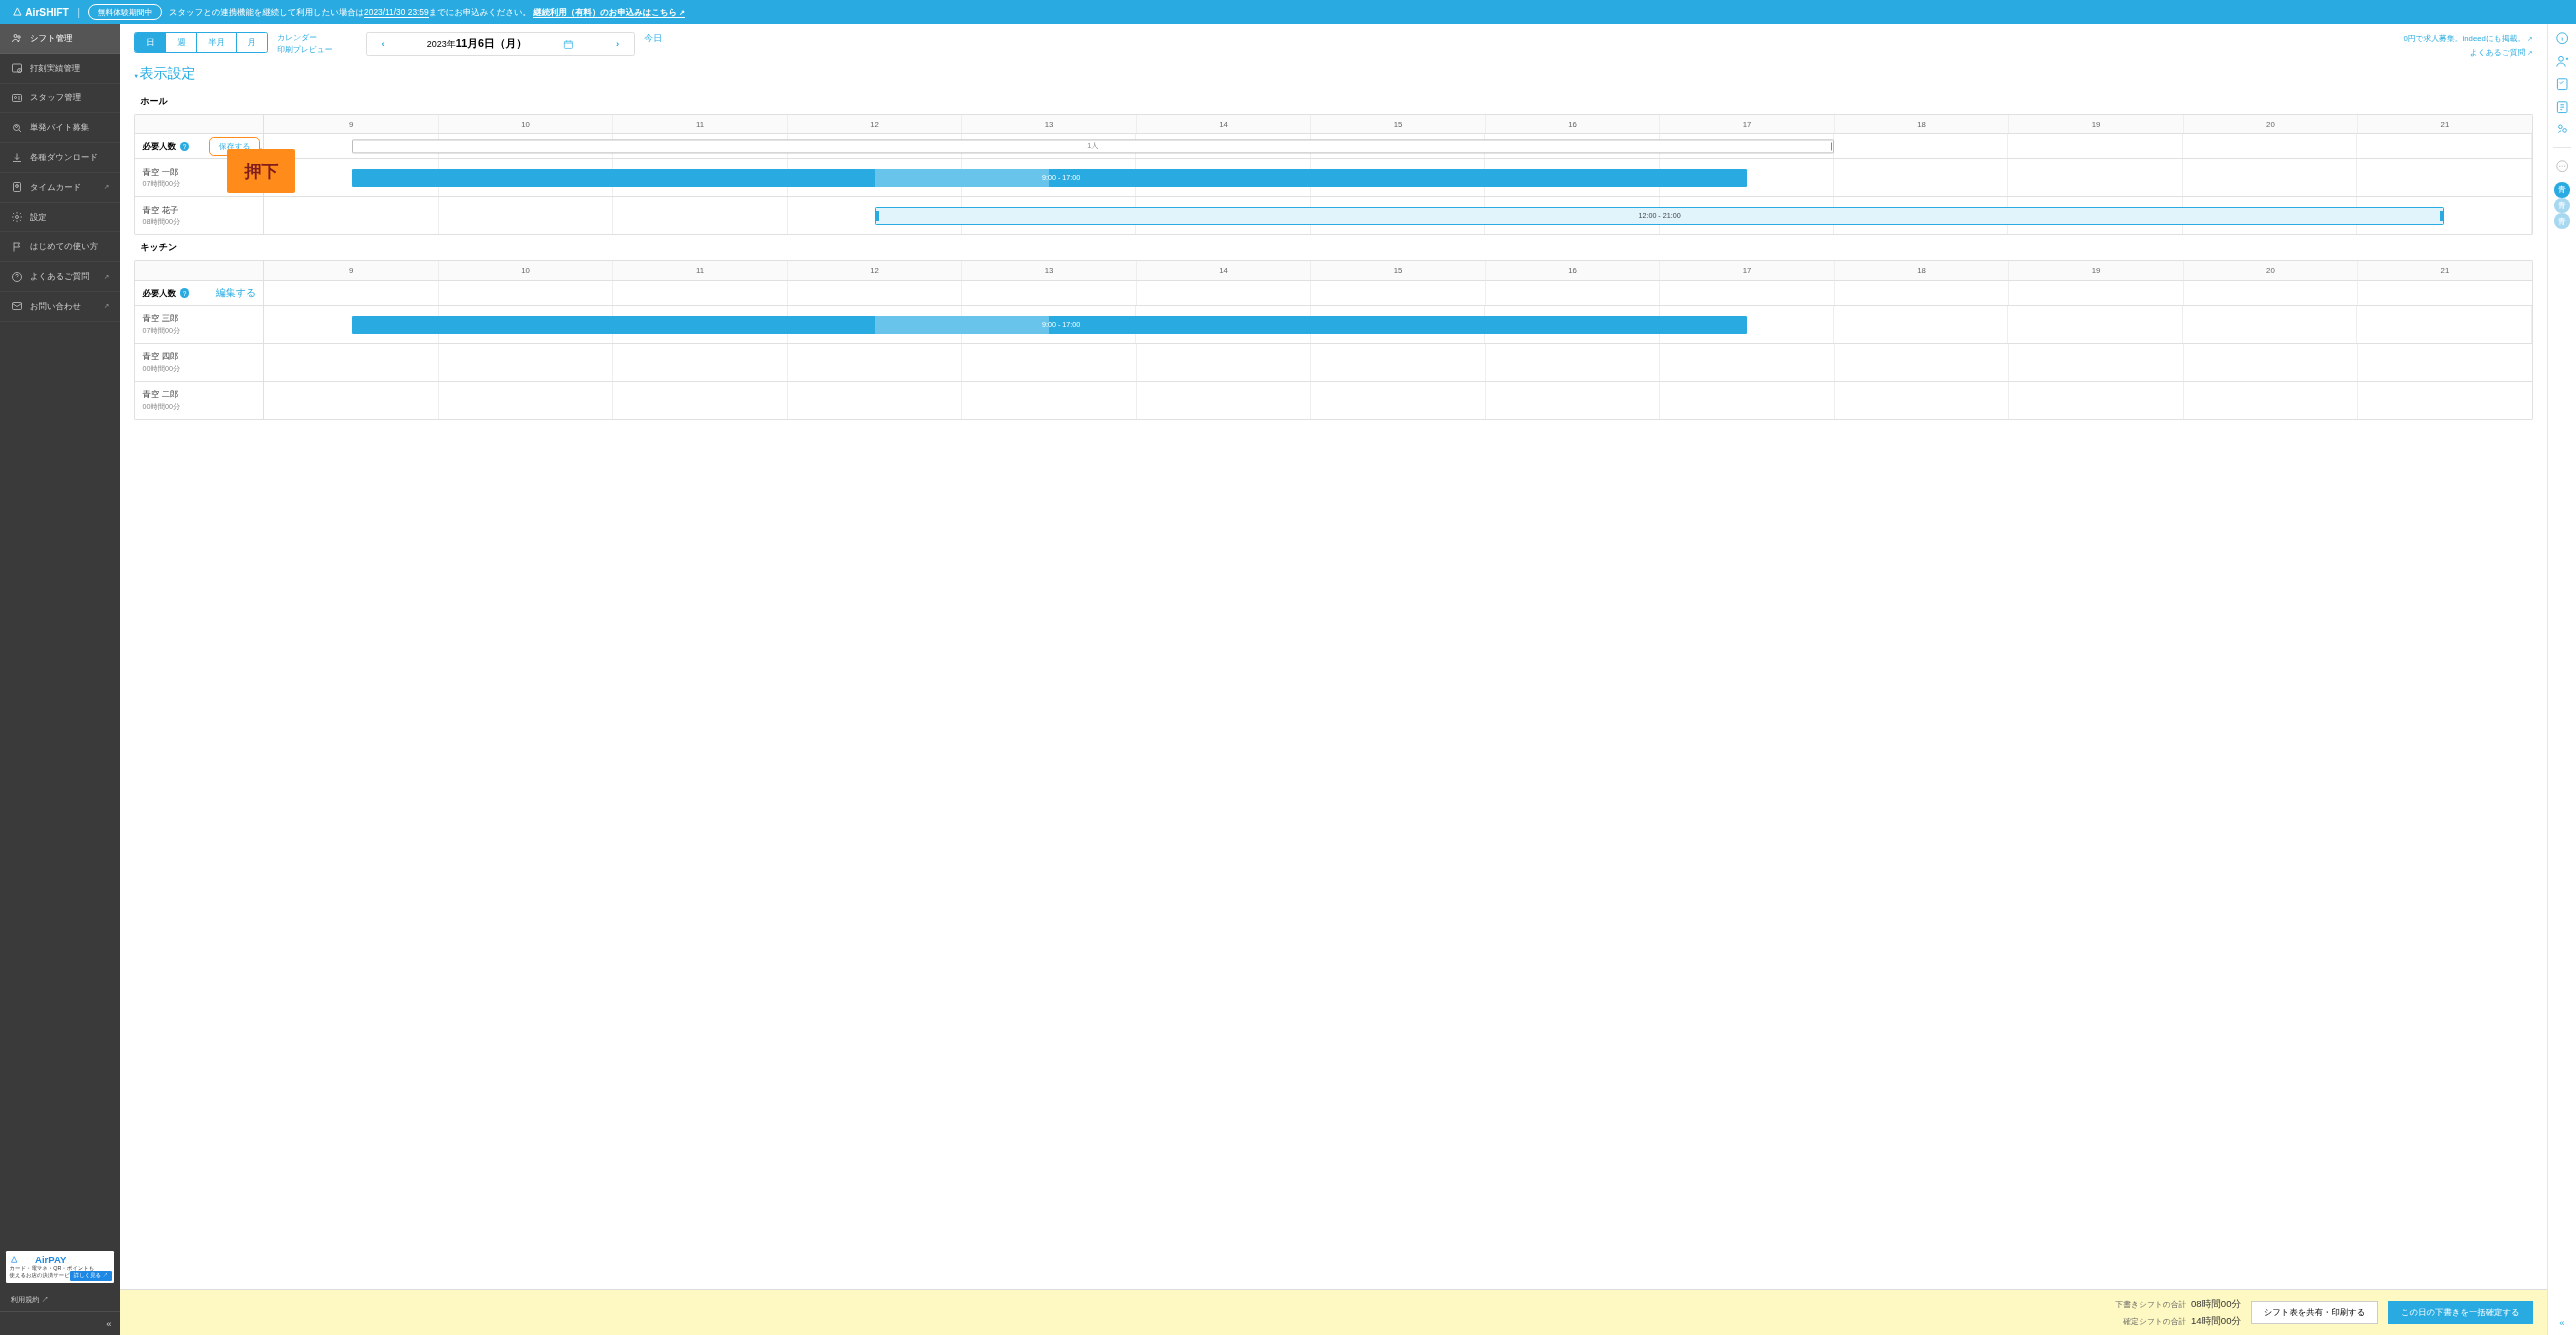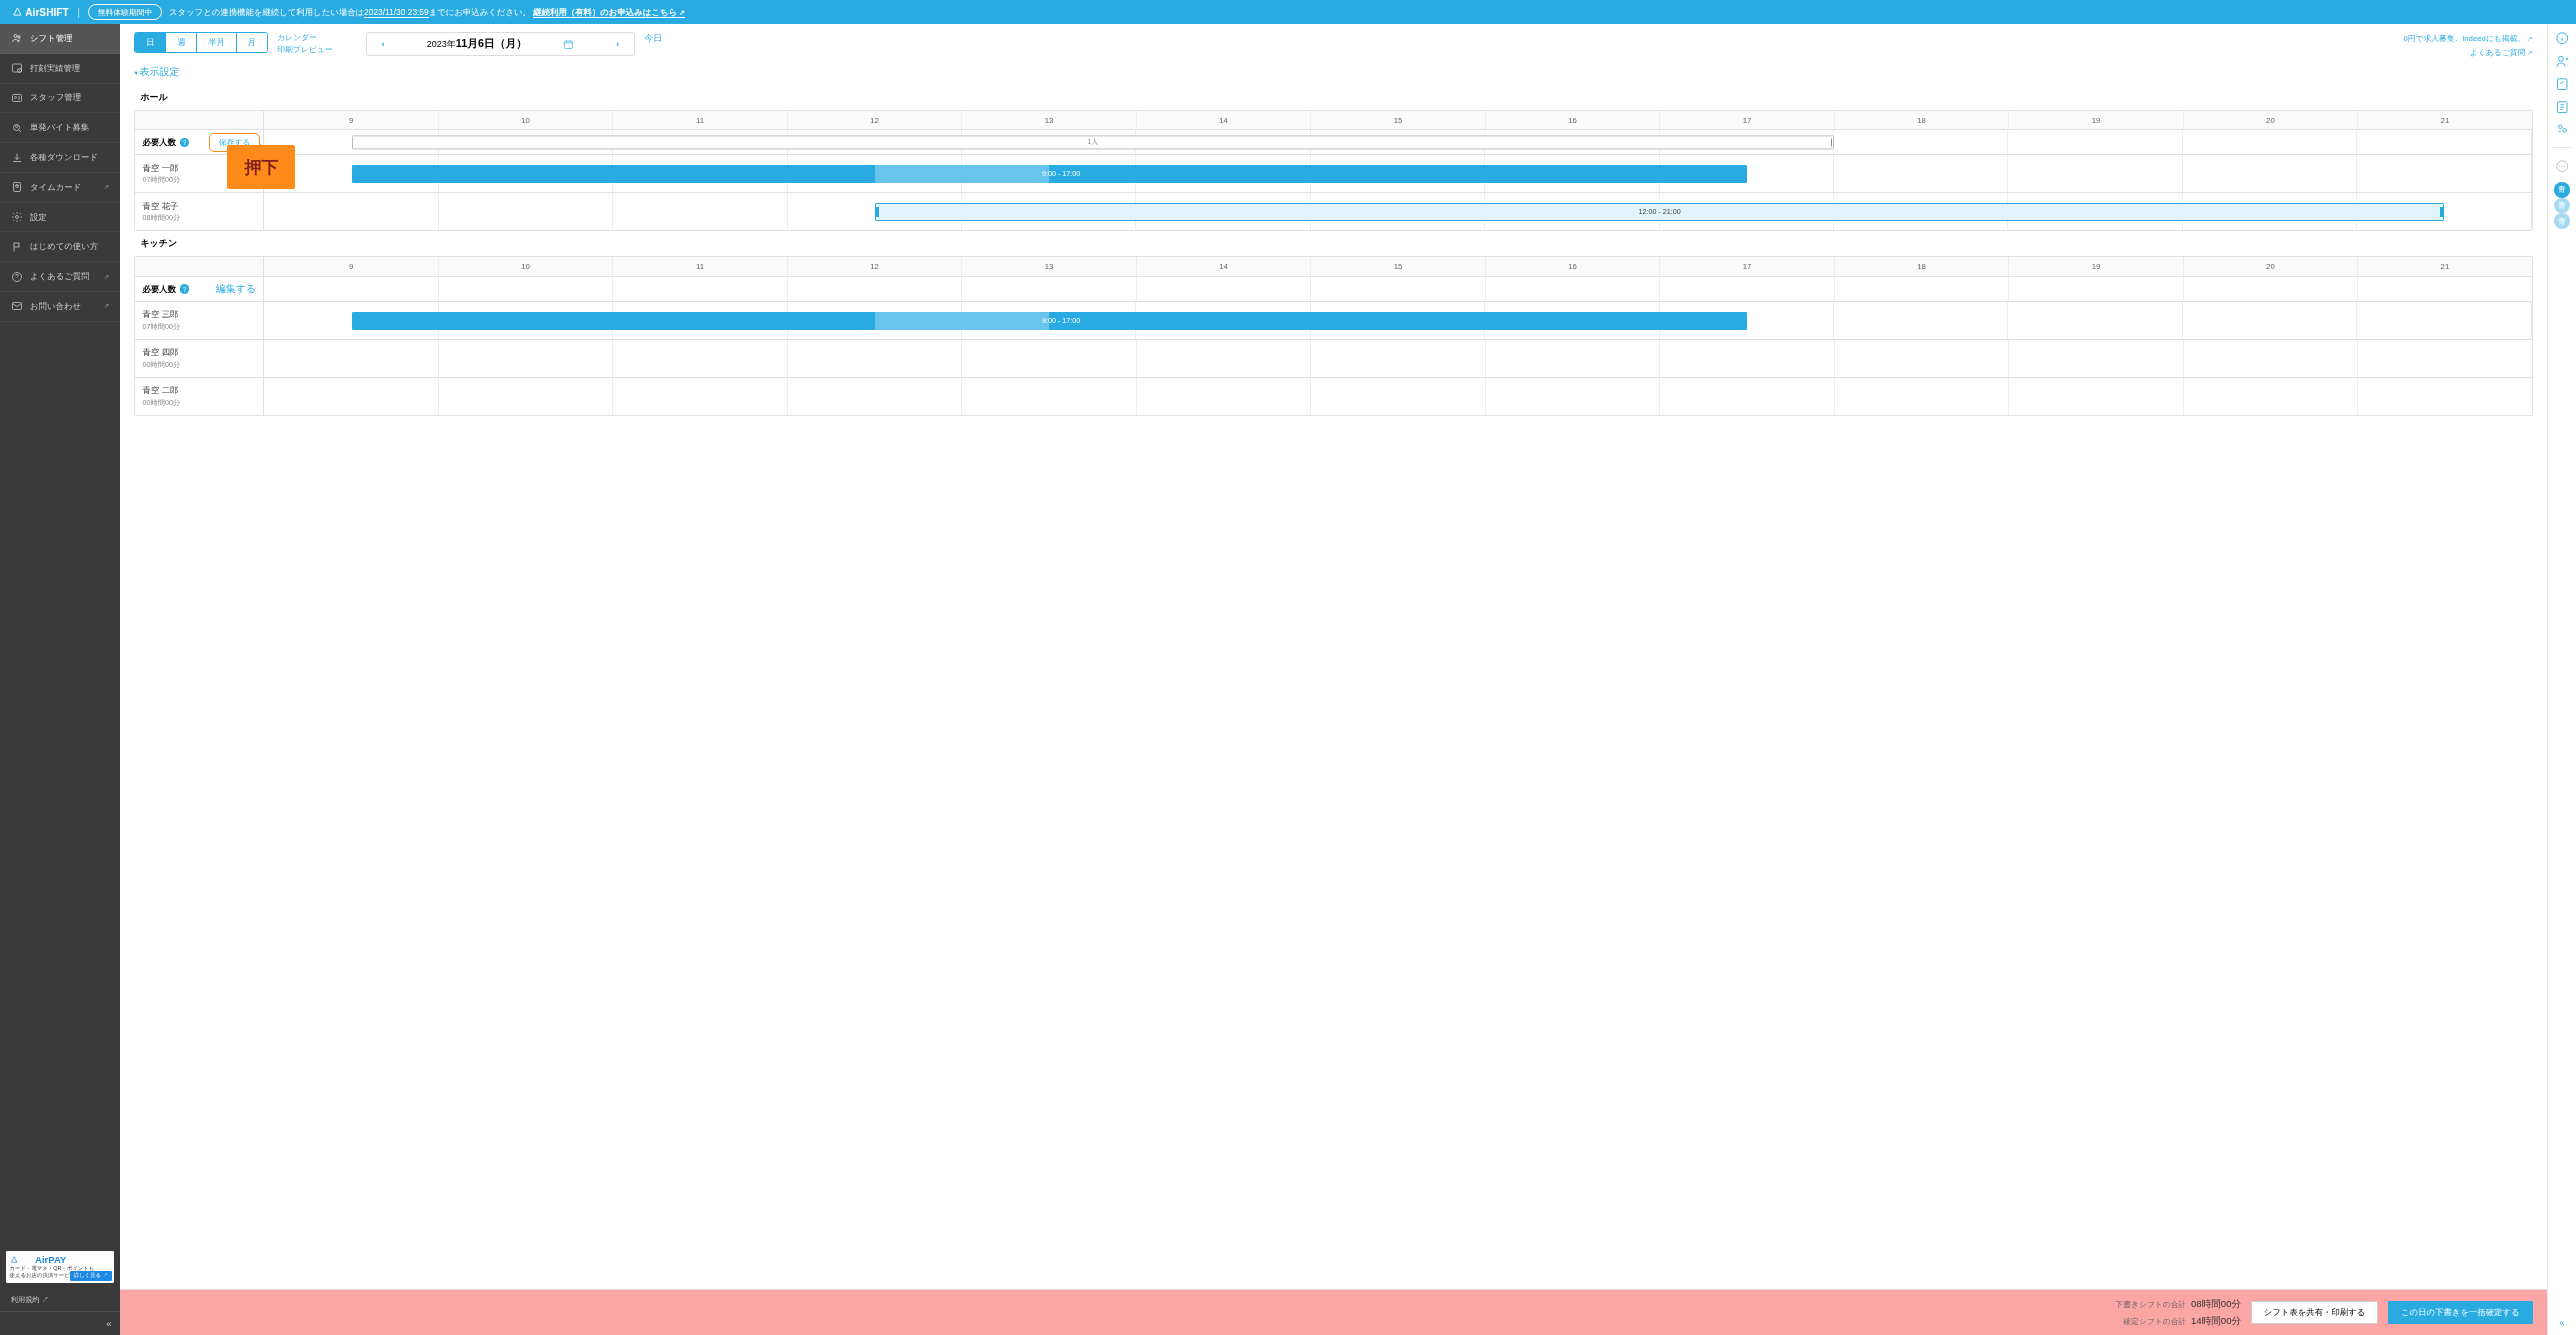--- a/index.html
+++ b/index.html
@@ -44,21 +44,21 @@
 .cal-links div { cursor: pointer; }
 .date-nav { margin-left: 24px; display: flex; align-items: center; border: 0.6px solid #ddd; border-radius: 2.4px; padding: 3.6px 8.4px; gap: 36px; }
 .date-arrow { color: #29abe2; font-size: 9.6px; cursor: pointer; font-weight: bold; padding: 0 6px; }
 .date-text { font-size: 9px; }
 .date-text strong { font-size: 10.8px; }
 .cal-icon { color: #29abe2; }
 .today { color: #29abe2; font-size: 9px; cursor: pointer; }
 .tb-right { margin-left: auto; text-align: right; color: #29abe2; font-size: 7.8px; line-height: 1.7; }
 .tb-right div::after { content: " ↗"; font-size: 6.6px; }
 
-.disp-row { padding: 2.4px 14.4px 6px; color: #29abe2; font-size: 10px; cursor: pointer; }
+.disp-row { padding: 2.4px 14.4px 6px; color: #29abe2; font-size: 14px; cursor: pointer; }
 .disp-row::before { content: "▾ "; font-size: 6.6px; }
 
 .scroll-area { flex: 1; overflow: auto; padding: 0 14.4px; }
 
 
 .section-title { font-weight: 600; font-size: 9px; padding: 6px 6px; }
 .grid-wrap { border: 0.6px solid #e0e0e0; border-radius: 1.2px; }
 .time-head { display: flex; border-bottom: 0.6px solid #e0e0e0; background: #fafafa; }
 .row { display: flex; border-bottom: 0.6px solid #e0e0e0; }
 .row:last-child { border-bottom: none; }
@@ -86,21 +86,21 @@
 .bar-light .handle.l { left: 0.6px; } .bar-light .handle.r { right: 0.6px; }
 .bar-req { background: #fff; border: 0.6px solid #bbb; color: #888; height: 13.2px; font-size: 7.2px; }
 .bar-req .handle-r { width: 1.8px; height: 8.4px; background: #888; position: absolute; right: 0.6px; }
 .break-seg { position: absolute; top: 0; bottom: 0; background: rgba(255,255,255,0.3); }
 
 
 .anno { position: absolute; left: 65px; top: 60px; background: #ff8c1a; color: #7f1d1d; font-size: 17px; font-weight: 700; padding: 10.8px 17px; border-radius: 2px; z-index: 20; margin-left: 28px; }
 .anno::before { content: ""; position: absolute; top: -7.2px; left: 50%; transform: translateX(-50%); border: 6px solid transparent; border-bottom-color: #ff8c1a; }
 
 
-.footer { border-top: 0.6px solid #ddd; padding: 6px 14.4px; display: flex; align-items: center; justify-content: flex-end; gap: 9.6px; background: #fca5a5; }
+.footer { border-top: 0.6px solid #ddd; padding: 6px 14.4px; display: flex; align-items: center; justify-content: flex-end; gap: 9.6px; background: #fef9c3; }
 .ft-sums { text-align: right; font-size: 7.8px; color: #666; line-height: 1.7; }
 .ft-sums .v { font-size: 9.6px; color: #333; margin-left: 2.4px; }
 .ft-btn { border: 0.6px solid #ccc; background: #fff; padding: 5px 12px; border-radius: 0; font-size: 8.4px; cursor: pointer; }
 .ft-btn.primary { background: #29abe2; border-color: #29abe2; color: #fff; }
 
 
 .rail { width: 29px; border-left: 0.6px solid #e5e5e5; display: flex; flex-direction: column; align-items: center; padding-top: 7.2px; gap: 8.4px; }
 .rail-ico { width: 14.4px; height: 14.4px; stroke: #29abe2; fill: none; stroke-width: 1.5; cursor: pointer; }
 .rail-sep { width: 18px; border-top: 0.6px solid #e5e5e5; margin: 2.4px 0; }
 .rail-av { width: 15.6px; height: 15.6px; border-radius: 50%; background: #29abe2; color: #fff; font-size: 7.8px; display: flex; align-items: center; justify-content: center; }

